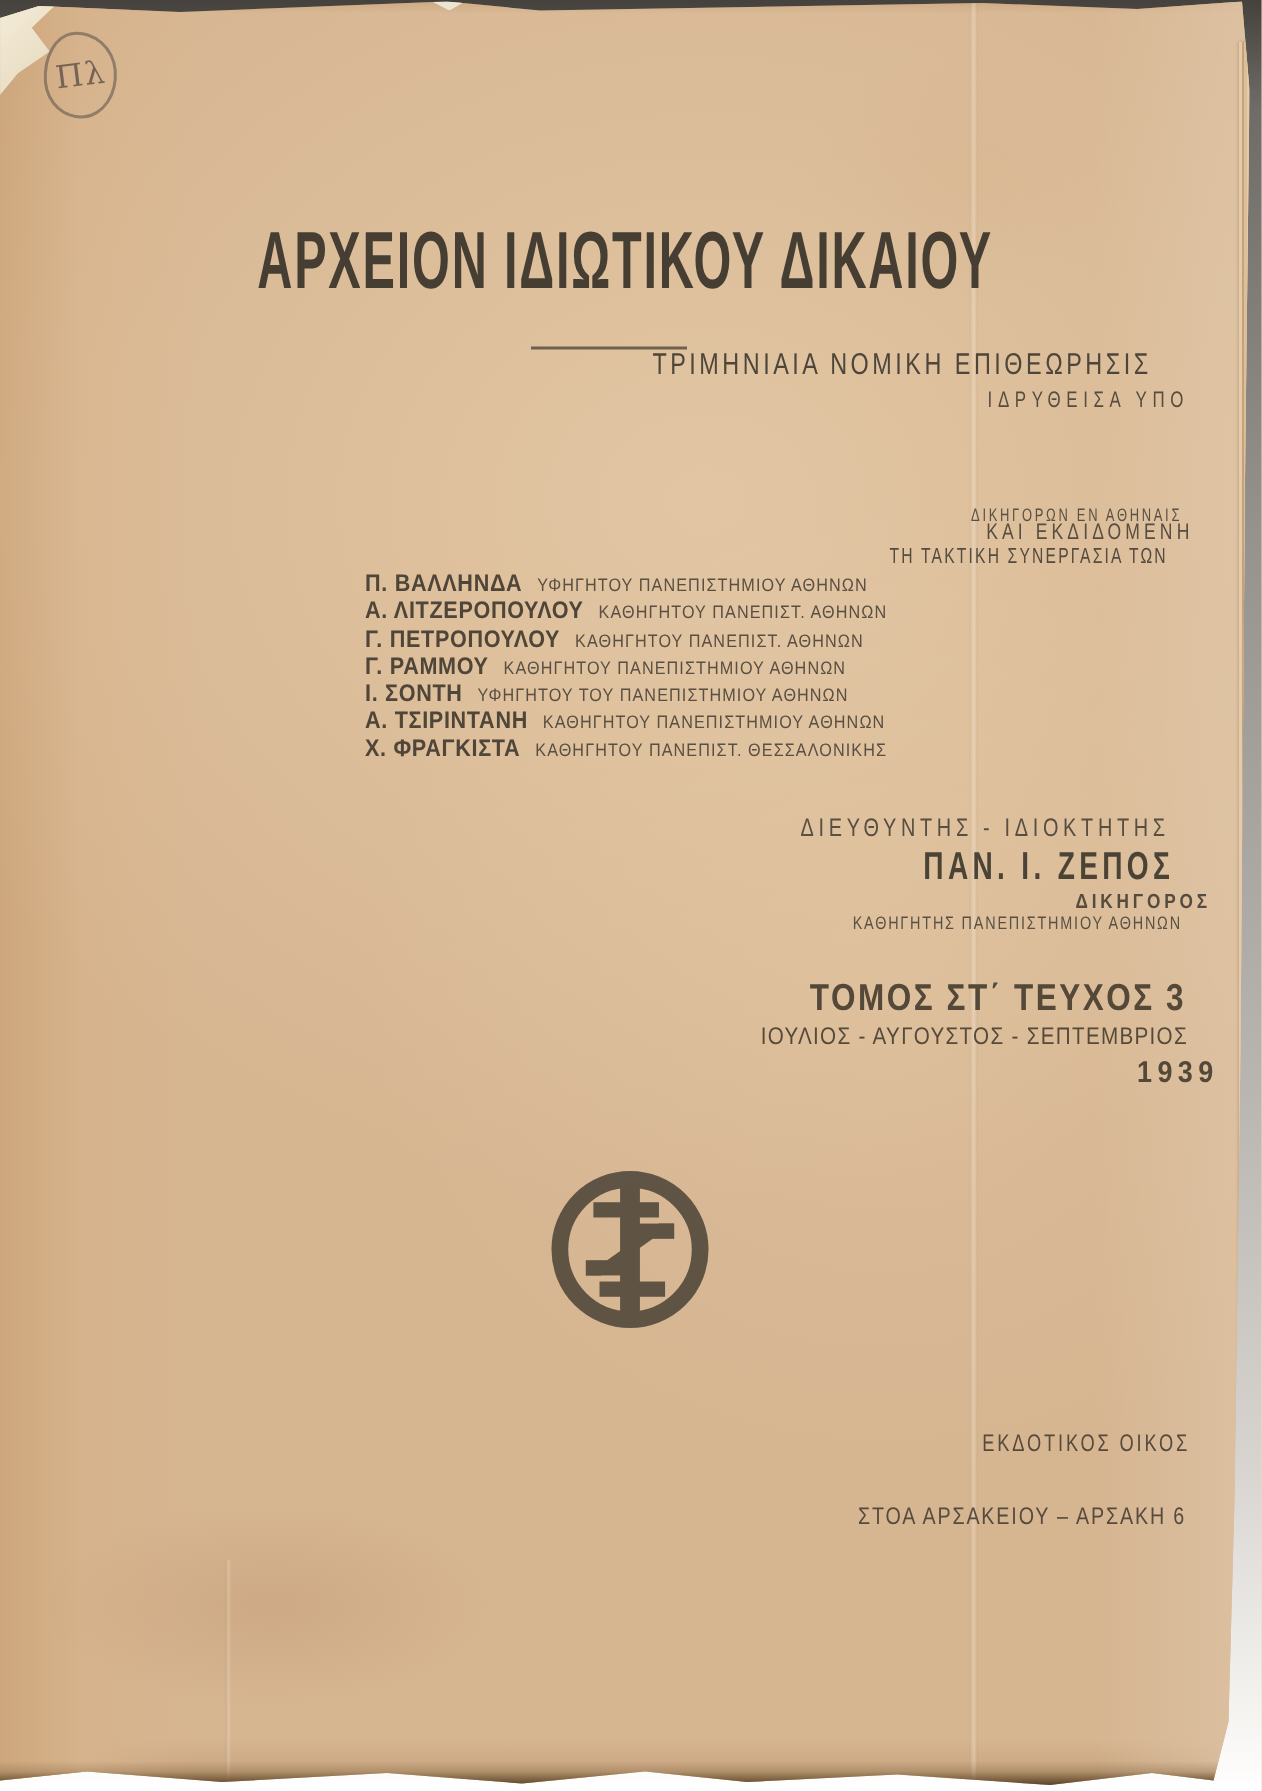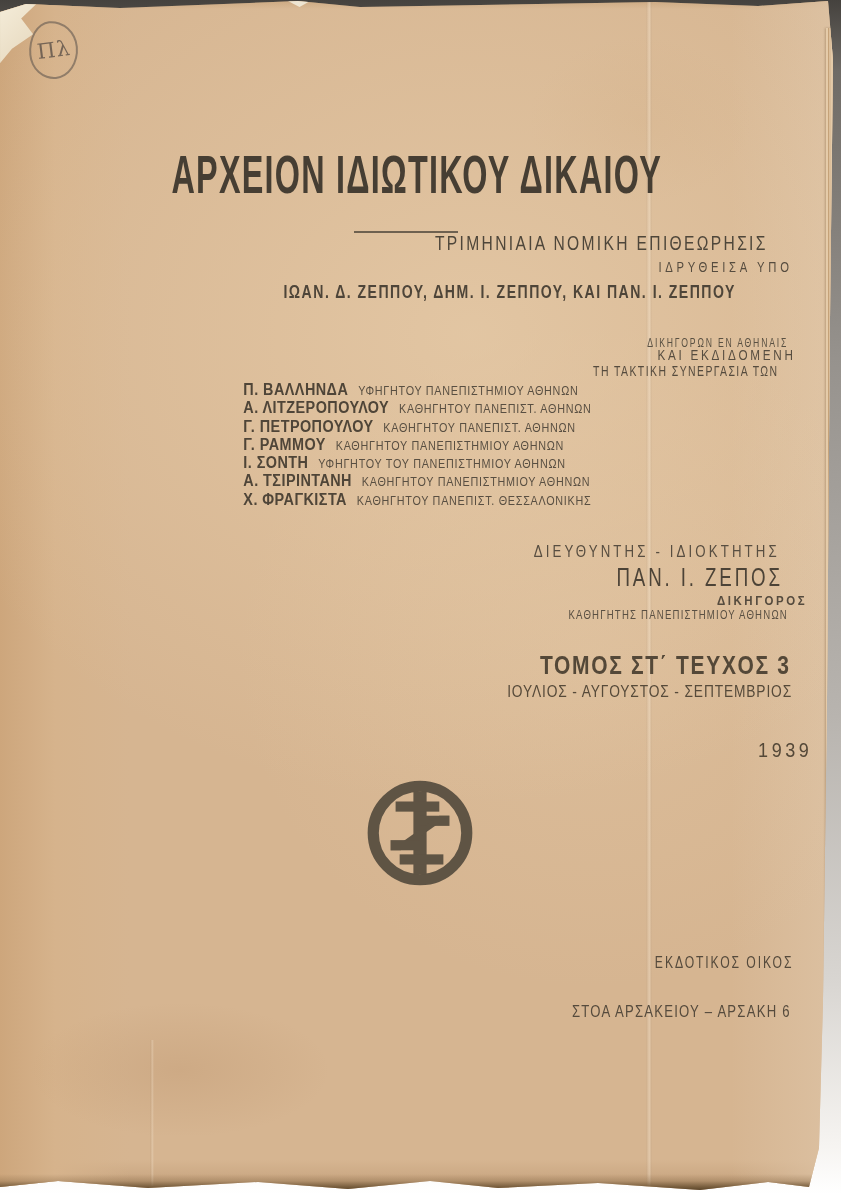--- a/index.html
+++ b/index.html
@@ -59,26 +59,26 @@
   .founders{top:282px;font-size:19px;font-weight:bold;letter-spacing:2px;color:#4e4539;}
   .founders-note{top:309px;font-size:12px;letter-spacing:2.5px;color:#5a5143;margin-top:28px;}
   .collab1{top:347px;font-size:15px;letter-spacing:3.5px;color:#574d40;}
   .collab2{top:364px;font-size:14.5px;letter-spacing:2px;color:#554b3e;}
   .collab-list{position:absolute;top:381px;left:12px;right:0;display:flex;justify-content:center;}
   .collab-inner{transform:scaleX(.90);transform-origin:50% 0;}
   .collab-row{display:flex;align-items:baseline;gap:11px;margin-bottom:2.5px;height:15.8px;}
   .collab-name{font-weight:bold;font-size:16px;letter-spacing:.5px;color:#4f4538;}
   .collab-role{font-size:12px;letter-spacing:.8px;color:#594f42;}
   .dir-h{top:543px;font-size:17px;letter-spacing:4px;color:#584e41;}
-  .dir-name{top:564px;font-size:26px;font-weight:normal;letter-spacing:4px;color:#4c4337;}
+  .dir-name{top:564px;font-size:26px;font-weight:bold;letter-spacing:4px;color:#4c4337;}
   .dir-r1{top:594px;font-size:13.5px;font-weight:bold;letter-spacing:3px;color:#554b3e;}
   .dir-r2{top:609px;font-size:12px;letter-spacing:1.5px;color:#5a5043;}
   .vol{top:653px;font-size:25px;font-weight:bold;letter-spacing:2px;color:#544838;}
   .months{top:684px;font-size:16px;font-weight:normal;letter-spacing:1px;color:#564a3a;}
-  .year{top:705px;font-size:20px;font-weight:normal;letter-spacing:4px;color:#544838;margin-top:35px;}
+  .year{top:705px;font-size:20px;font-weight:bold;letter-spacing:4px;color:#544838;}
   .logo{position:absolute;left:351px;top:772px;width:122px;height:122px;opacity:.88;}
   .pub1{top:955px;font-size:16px;letter-spacing:2.5px;color:#554a3c;}
   .pub2{top:977px;font-size:19px;letter-spacing:1px;color:#544a3c;}
   .pub3{top:1004px;font-size:16px;letter-spacing:1.5px;color:#564b3d;}
   .pub4{top:1026px;font-size:18px;letter-spacing:2px;color:#554a3c;}
 </style>
 </head>
 <body>
 
 <div class="cover">
@@ -96,23 +96,20 @@
     <div class="ln title">
       <span class="cx" style="--sx:.60">ΑΡΧΕΙΟΝ ΙΔΙΩΤΙΚΟΥ ΔΙΚΑΙΟΥ</span>
     </div>
     <div class="ln subtitle">
       <span class="cx" style="--sx:.78">ΤΡΙΜΗΝΙΑΙΑ ΝΟΜΙΚΗ ΕΠΙΘΕΩΡΗΣΙΣ</span>
     </div>
     <div class="rule"></div>
 
     <div class="ln founded-h">
       <span class="cx" style="--sx:.75">ΙΔΡΥΘΕΙΣΑ ΥΠΟ</span>
-    </div>
-    <div class="ln founders">
-      <span class="cx" style="--sx:.74">ΙΩΑΝ. Δ. ΖΕΠΠΟΥ, ΔΗΜ. Ι. ΖΕΠΠΟΥ, ΚΑΙ ΠΑΝ. Ι. ΖΕΠΠΟΥ</span>
     </div>
     <div class="ln founders-note">
       <span class="cx" style="--sx:.72">ΔΙΚΗΓΟΡΩΝ ΕΝ ΑΘΗΝΑΙΣ</span>
     </div>
 
     <div class="ln collab1">
       <span class="cx" style="--sx:.78">ΚΑΙ ΕΚΔΙΔΟΜΕΝΗ</span>
     </div>
     <div class="ln collab2">
       <span class="cx" style="--sx:.72">ΤΗ ΤΑΚΤΙΚΗ ΣΥΝΕΡΓΑΣΙΑ ΤΩΝ</span>

